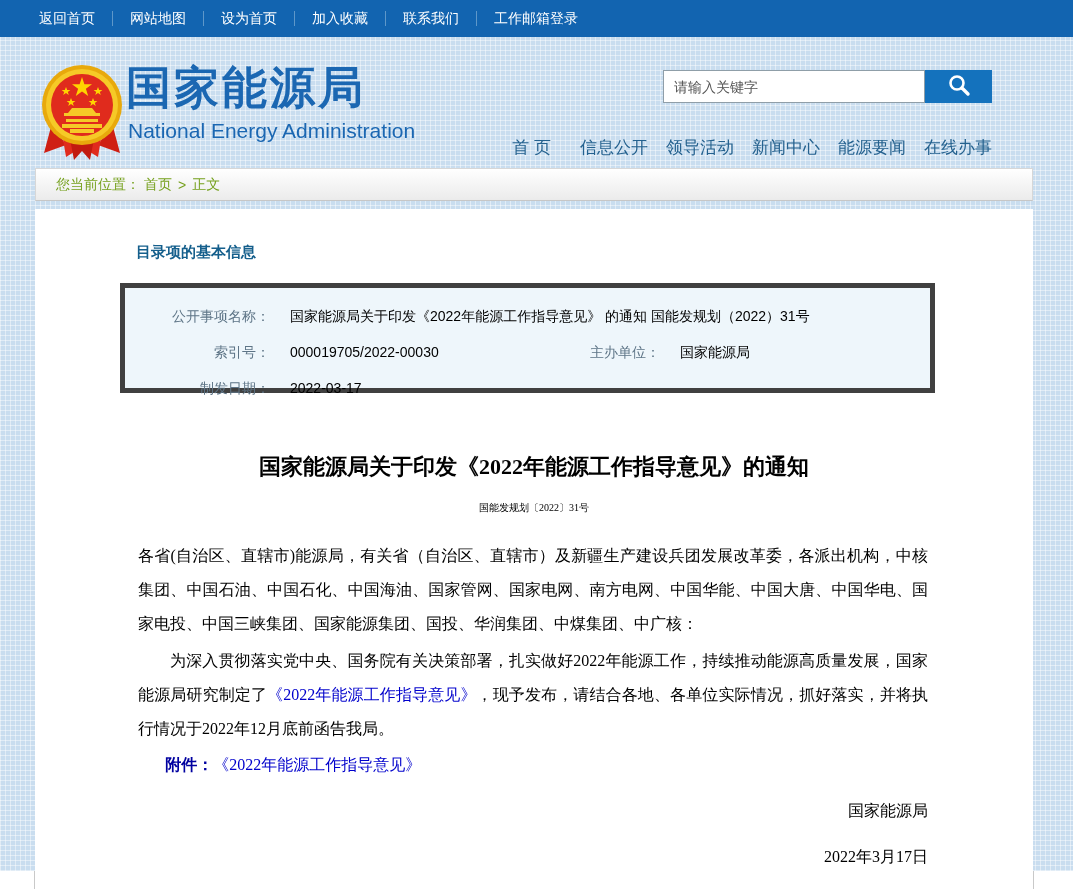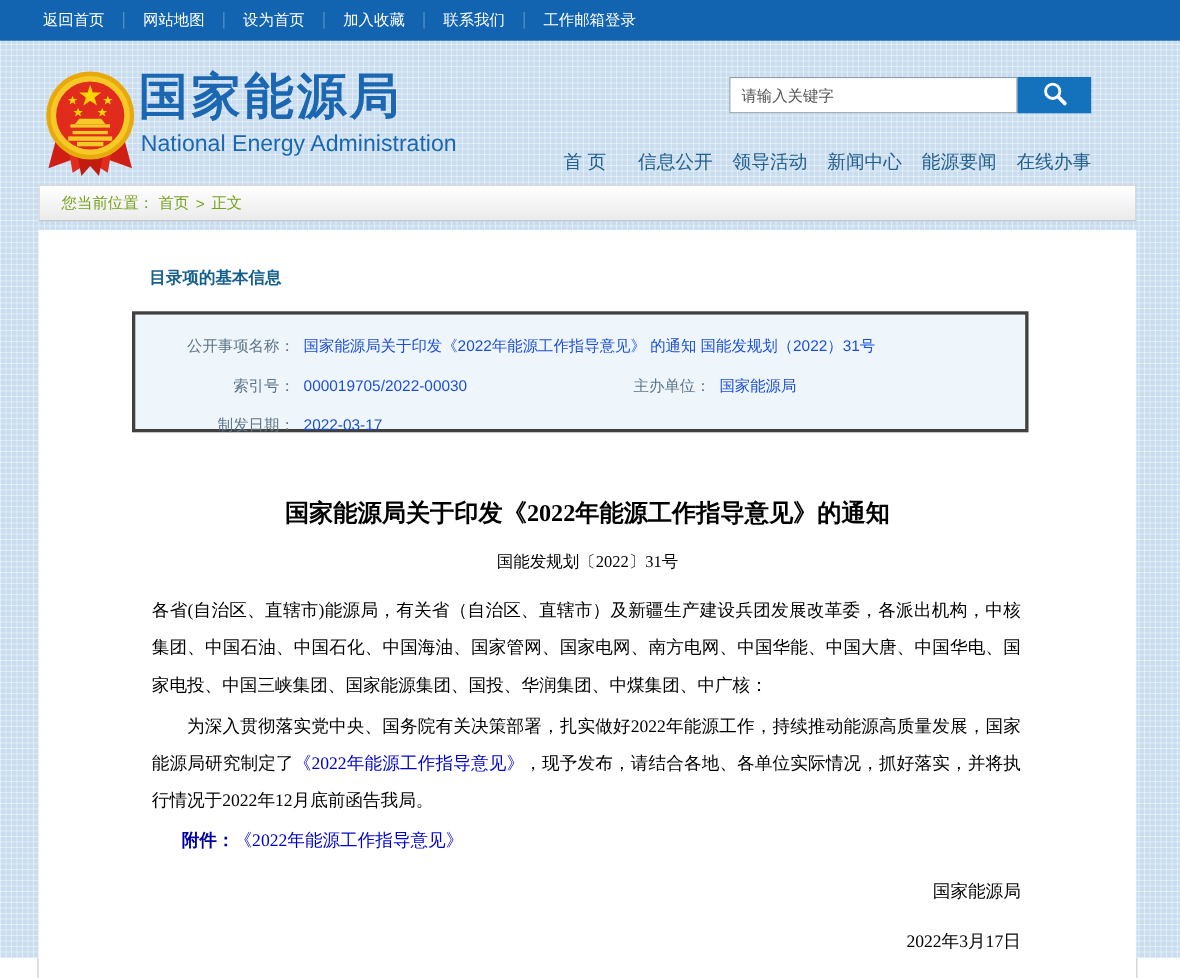--- a/index.html
+++ b/index.html
@@ -74,39 +74,39 @@
   #panel {
     position:absolute; left:35px; top:209px; width:998px; height:680px;
     background:#ffffff;
   }
   #catalog-heading {
     position:absolute; left:101px; top:34px;
     font-size:15px; font-weight:bold; color:#155f8c;
   }
   #info-box {
     position:absolute; left:85px; top:74px; width:815px; height:110px;
-    background:#eef6fb; border:3px solid #404040;
+    background:#eef6fb; border:5px solid #404040;
     font-size:14px; padding-top:10px;
   }
   .info-row { display:flex; line-height:36px; }
   .info-label { width:145px; text-align:right; color:#5d7486; }
-  .info-value { margin-left:8px; color:#1d4ed8; }
+  .info-value { margin-left:20px; color:#000000; }
   .info-value.w { width:250px; }
   .info-label2 { width:120px; text-align:right; color:#5d7486; }
 
   
   #article-title {
     position:absolute; left:0; top:243px; width:100%;
     text-align:center; font-family:"Liberation Serif",serif;
     font-size:22px; font-weight:bold; color:#000;
   }
   #doc-number {
     position:absolute; left:0; top:292px; width:100%;
     text-align:center; font-family:"Liberation Serif",serif;
-    font-size:15px; color:#000;
+    font-size:10px; color:#000;
   }
   #article-body {
     position:absolute; left:103px; top:330px; width:790px;
     font-family:"Liberation Serif",serif; font-size:16px;
     line-height:34px; color:#000; text-align:justify;
   }
   #para-2 { margin-top:3px; text-indent:2em; }
   #attachment-line { margin-top:2px; text-indent:1.7em; }
   #attachment-label { font-weight:bold; color:#0000a0;margin-top:29px; }
   .doc-link { color:#0000cc; text-decoration:none; cursor:pointer; }

